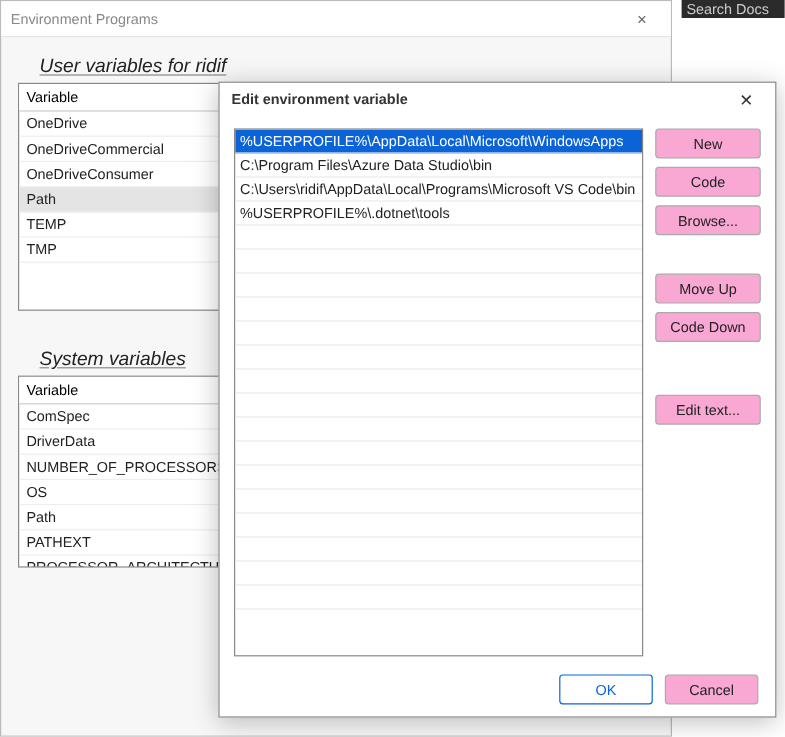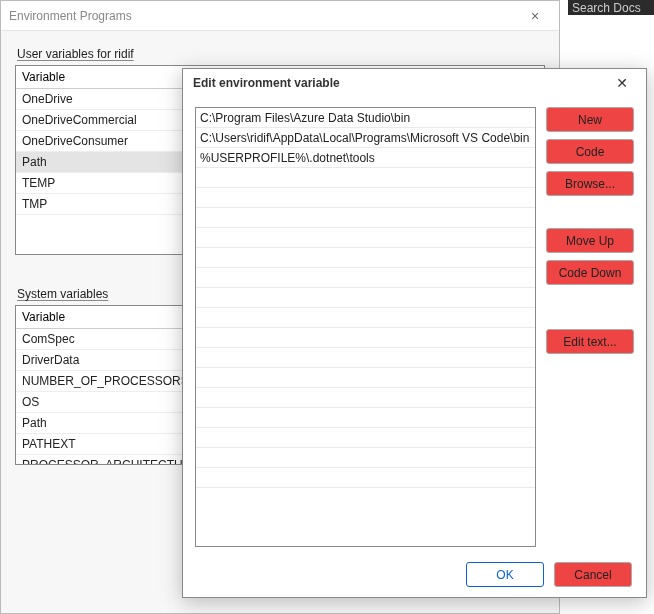--- a/index.html
+++ b/index.html
@@ -6,21 +6,21 @@
 body { width: 654px; height: 614px; background: #fff; position: relative; overflow: hidden; }
 
 .top-dark { position: absolute; top: 0; right: 0; width: 86px; height: 15px; background: #2b2b2b; color: #ccc; font-size: 11px; padding: 1px 4px; overflow: hidden; }
 
 .env-dialog { position: absolute; top: 0; left: 0; width: 560px; height: 614px; border: 1px solid #bbb; background: #f7f7f7; }
 .env-titlebar { height: 30px; display: flex; align-items: center; padding: 0 8px; background: #fff; border-bottom: 1px solid #e5e5e5; color: #888; font-size: 12px; }
 .env-titlebar .title { flex: 1; }
 .env-close { width: 32px; text-align: center; color: #666; font-size: 14px; }
 
 .env-content { padding: 12px 14px; }
-.section-label { font-size: 12px; color: #222; margin: 4px 0 4px 2px; text-decoration: underline; text-decoration-color: #888; text-underline-offset: 2px; }
+.section-label { font-size: 16px; color: #222; margin: 4px 0 4px 18px; text-decoration: underline; text-decoration-color: #888; text-underline-offset: 2px; font-style: italic; }
 .var-table { width: 100%; border: 1px solid #888; background: #fff; }
 .var-header { padding: 4px 6px; border-bottom: 1px solid #ccc; background: #fff; font-weight: normal; }
 .var-row { padding: 3px 6px; border-bottom: 1px solid #eee; font-size: 12px; color: #222; }
 .var-row.selected { background: #e4e4e4; }
 .sys-box { height: 160px; overflow: hidden; }
 
 .section-gap { height: 28px; }
 
 .bottom-btns { position: absolute; bottom: 16px; right: 18px; display: flex; gap: 10px; opacity: 0.25; }
 .bottom-btns .btn { width: 72px; height: 24px; }
@@ -28,21 +28,21 @@
 .edit-dialog { position: absolute; top: 68px; left: 182px; width: 465px; height: 530px; background: #fff; border: 1px solid #888; box-shadow: 0 4px 20px rgba(0,0,0,0.25); }
 .edit-titlebar { height: 28px; display: flex; align-items: center; padding: 0 10px; font-size: 12px; color: #333; }
 .edit-titlebar .title { flex: 1; font-weight: bold; }
 .edit-close { width: 28px; text-align: center; font-size: 14px; color: #333; }
 
 .edit-body { display: flex; padding: 10px 12px 8px 12px; gap: 10px; height: calc(100% - 28px - 42px); }
 .path-list { flex: 1; border: 1px solid #888; background: #fff; overflow: hidden; }
 .path-row { padding: 2px 4px; font-size: 12px; color: #222; border-bottom: 1px solid #eaeaea; height: 20px; line-height: 16px; white-space: nowrap; overflow: hidden; }
 .path-row.selected { background: #0a64d8; color: #fff; }
 .btn-col { width: 88px; display: flex; flex-direction: column; gap: 7px; }
-.btn { height: 25px; border: 1px solid #aaa; background: #ef4444; border-radius: 3px; font-size: 12px; color: #222; cursor: default; }
+.btn { height: 25px; border: 1px solid #aaa; background: #f9a8d4; border-radius: 3px; font-size: 12px; color: #222; cursor: default; }
 .spacer-sm { height: 18px; }
 .spacer-md { height: 30px; }
 
 .edit-footer { position: absolute; bottom: 10px; right: 14px; display: flex; gap: 10px; }
 .edit-footer .btn { width: 78px; }
 .btn.primary { border: 1px solid #0a64d8; color: #0a64d8; background: #fff; }
 
 </style>
 </head>
 <body>
@@ -91,20 +91,21 @@
 </div>
 
 <div class="edit-dialog">
   <div class="edit-titlebar">
     <span class="title">Edit environment variable</span>
     <span class="edit-close">✕</span>
   </div>
   <div class="edit-body">
     <div class="path-list">
       <div id="path-rows">
+          <div class="path-row selected">%USERPROFILE%\AppData\Local\Microsoft\WindowsApps</div>
           <div class="path-row">C:\Program Files\Azure Data Studio\bin</div>
           <div class="path-row">C:\Users\ridif\AppData\Local\Programs\Microsoft VS Code\bin</div>
           <div class="path-row">%USERPROFILE%\.dotnet\tools</div>
           <div class="path-row"></div>
           <div class="path-row"></div>
           <div class="path-row"></div>
           <div class="path-row"></div>
           <div class="path-row"></div>
           <div class="path-row"></div>
           <div class="path-row"></div>

